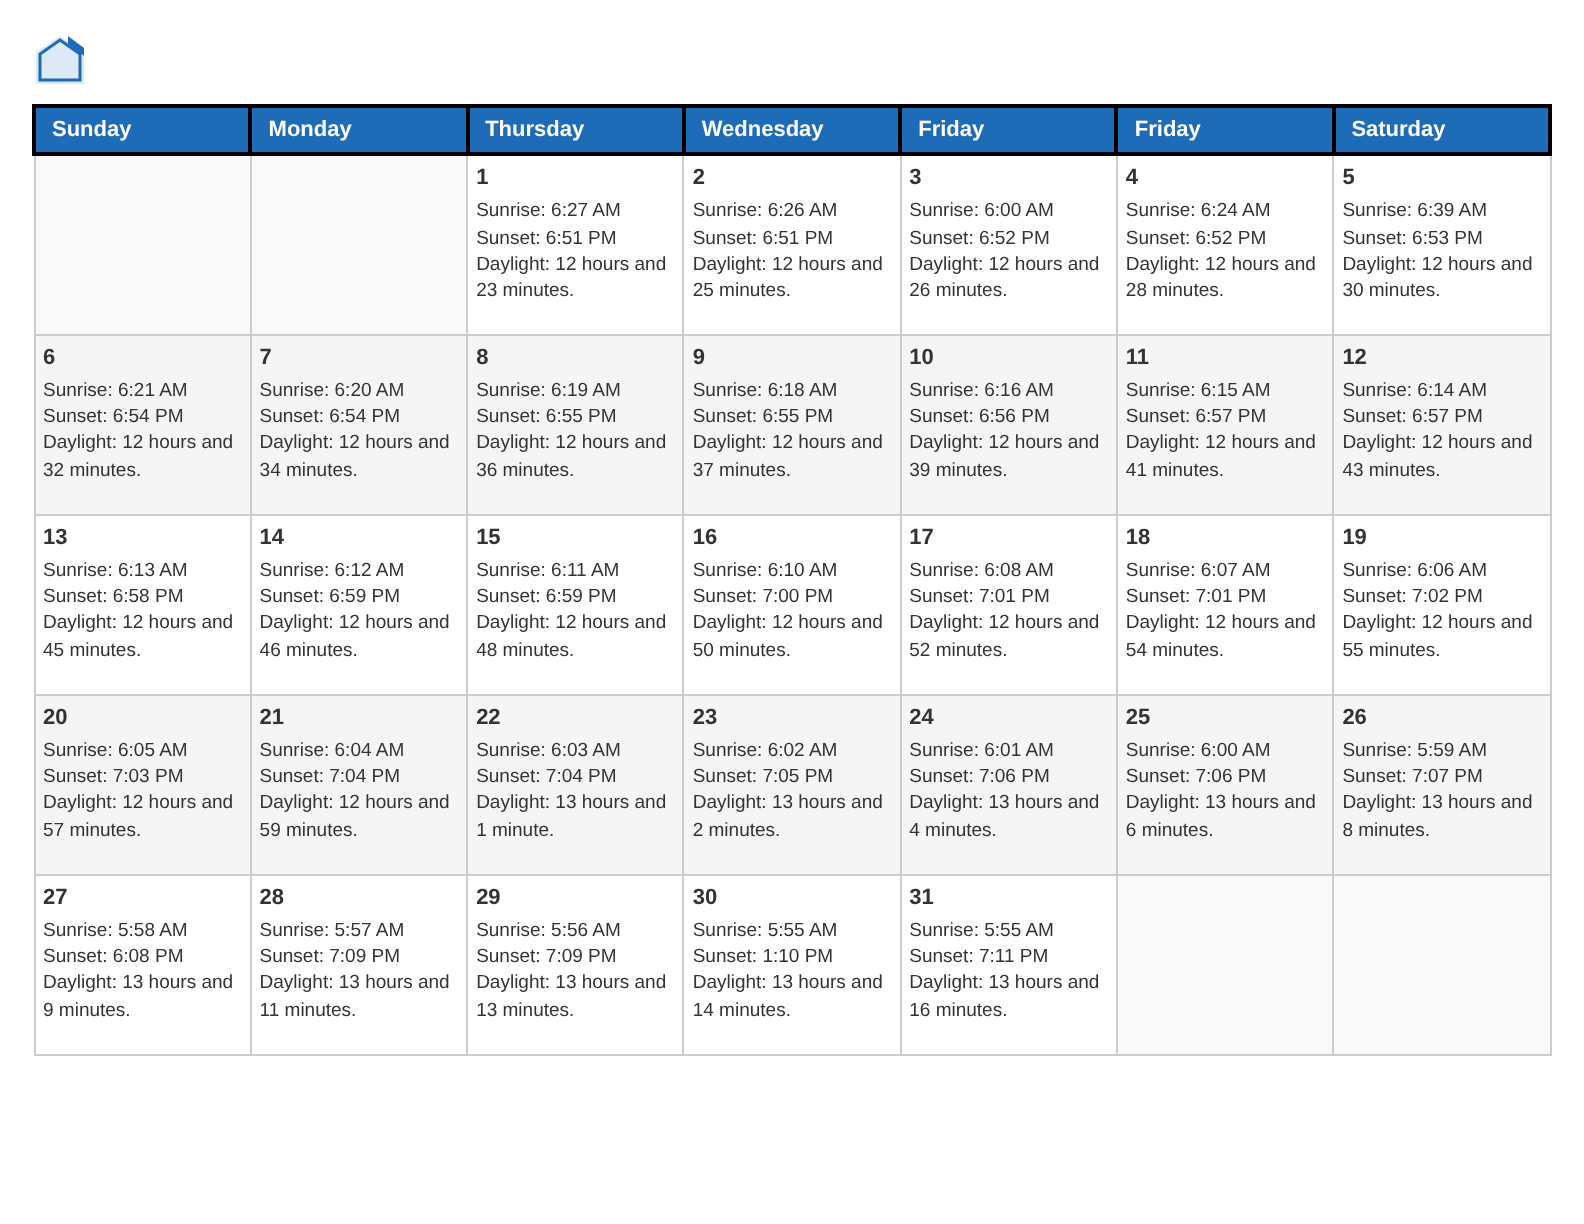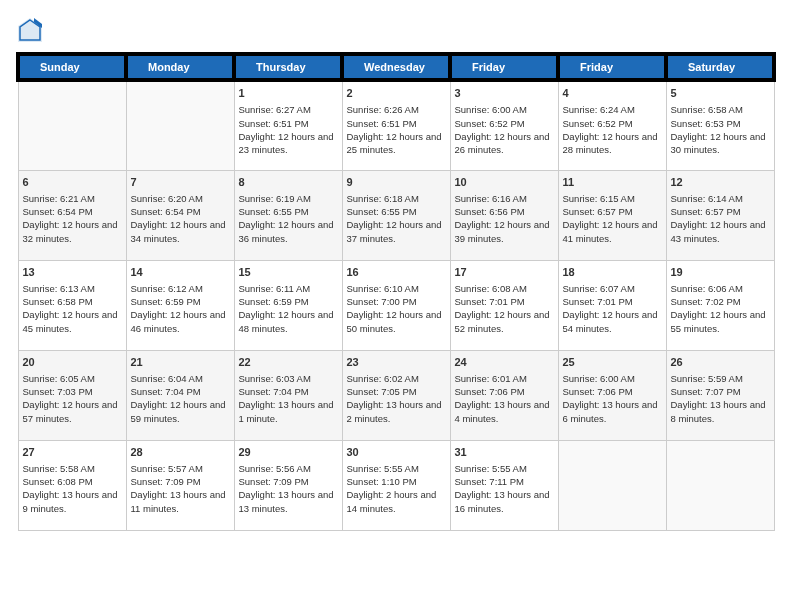--- a/index.html
+++ b/index.html
@@ -56,22 +56,22 @@
     table {
       width: 100%;
       border-collapse: collapse;
       font-size: 10px;
     }
     thead tr th {
       background: #1e6bb8;
       color: #fff;
       font-size: 11px;
       font-weight: bold;
-      padding: 5px 20px;
-      border: 4px solid #000000;
+      padding: 5px 8px;
+      border: 2px solid #000000;
       text-align: left;
     }
     tbody tr td {
       border: 1px solid #ccc;
       padding: 4px 4px;
       vertical-align: top;
       min-height: 80px;
       height: 90px;
       width: 108px;
       color: #333;
@@ -150,21 +150,21 @@
           <div>Daylight: 12 hours and 26 minutes.</div>
         </td>
         <td>
           <span class="day-num">4</span>
           <div>Sunrise: 6:24 AM</div>
           <div>Sunset: 6:52 PM</div>
           <div>Daylight: 12 hours and 28 minutes.</div>
         </td>
         <td>
           <span class="day-num">5</span>
-          <div>Sunrise: 6:58 AM</div>
+          <div>Sunrise: 6:39 AM</div>
           <div>Sunset: 6:53 PM</div>
           <div>Daylight: 12 hours and 30 minutes.</div>
         </td>
       </tr>
       <tr>
         <td>
           <span class="day-num">6</span>
           <div>Sunrise: 6:21 AM</div>
           <div>Sunset: 6:54 PM</div>
           <div>Daylight: 12 hours and 32 minutes.</div>
@@ -310,21 +310,21 @@
         <td>
           <span class="day-num">29</span>
           <div>Sunrise: 5:56 AM</div>
           <div>Sunset: 7:09 PM</div>
           <div>Daylight: 13 hours and 13 minutes.</div>
         </td>
         <td>
           <span class="day-num">30</span>
           <div>Sunrise: 5:55 AM</div>
           <div>Sunset: 1:10 PM</div>
-          <div>Daylight: 2 hours and 14 minutes.</div>
+          <div>Daylight: 13 hours and 14 minutes.</div>
         </td>
         <td>
           <span class="day-num">31</span>
           <div>Sunrise: 5:55 AM</div>
           <div>Sunset: 7:11 PM</div>
           <div>Daylight: 13 hours and 16 minutes.</div>
         </td>
         <td class="empty"></td>
         <td class="empty"></td>
       </tr>

